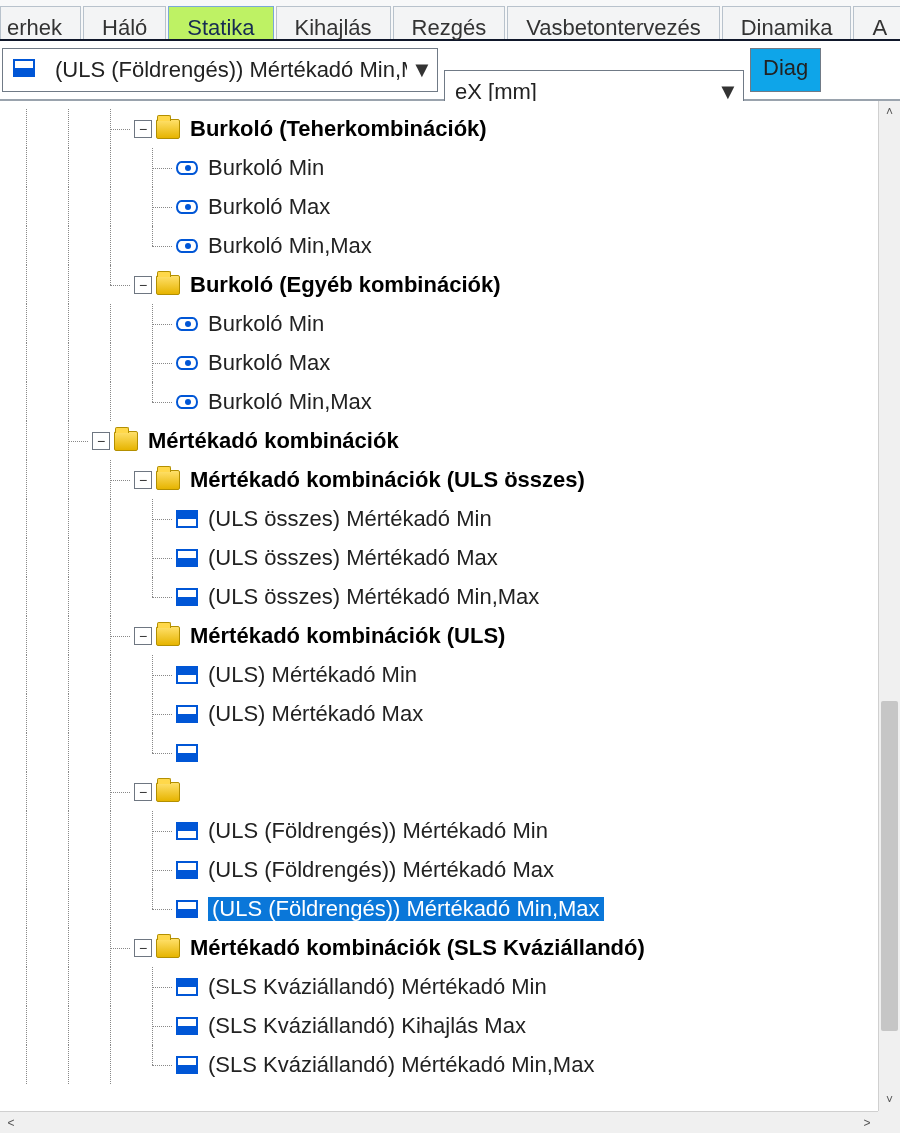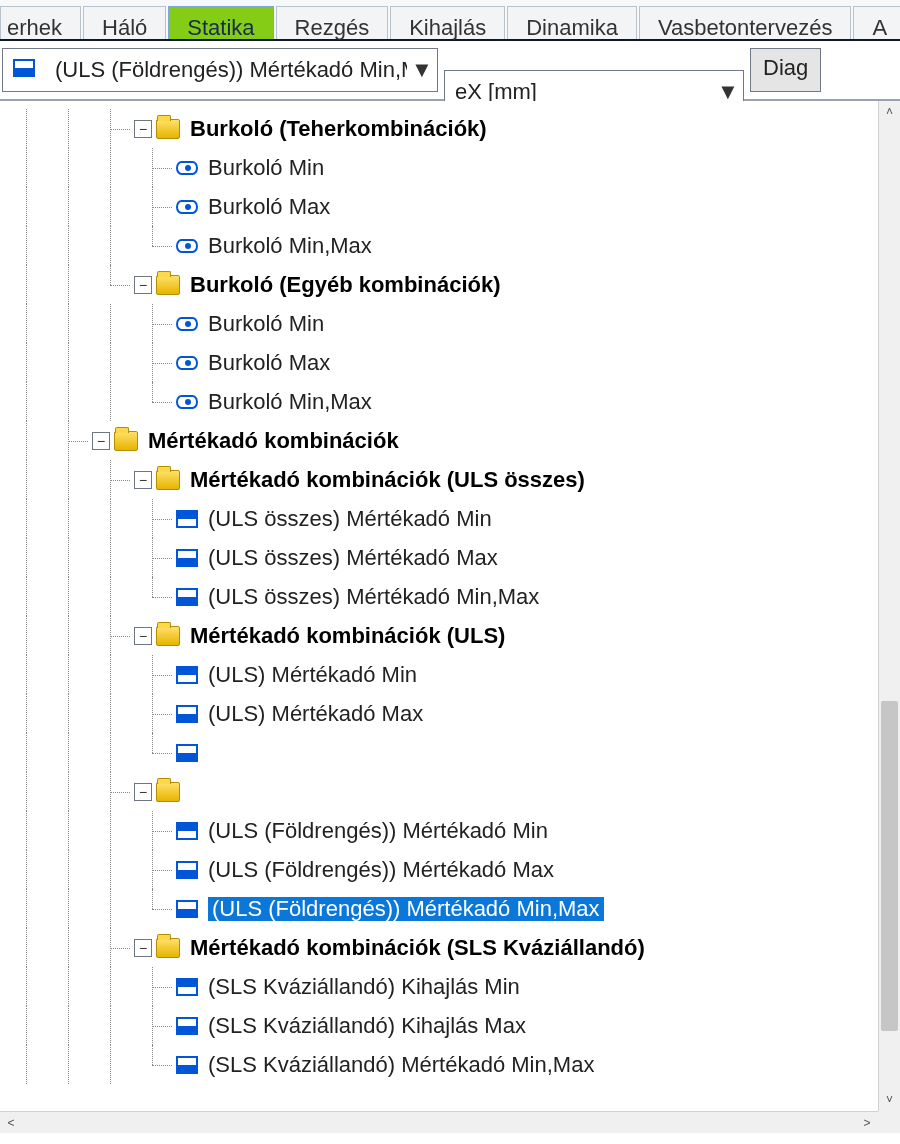--- a/index.html
+++ b/index.html
@@ -1,28 +1,28 @@
 <!DOCTYPE html>
 <html><head>
   <meta charset="utf-8">
   <style>
     * { box-sizing: border-box; margin:0; padding:0; }
     html,body { width:900px; height:1144px; font-family:"Segoe UI",Arial,sans-serif; font-size:22px; background:#fff; color:#222; }
     .tabs { display:flex; border-bottom:2px solid #0f172a; background:#f7f8f9; height:41px; }
     .tab { padding:8px 18px; border:1px solid #b8c2cc; border-bottom:none; margin-right:2px; margin-top:6px; background:#f3f4f5; color:#333; cursor:default; white-space:nowrap; user-select:none; }
-    .tab.active { background:#84cc16; border-color:#7aa8d6; color:#162b52; }
+    .tab.active { background:#bef264; border-color:#7aa8d6; color:#162b52; }
     .tab.cut { padding-left:6px;}
     .toolbar { display:flex; align-items:center; height:60px; border-bottom:2px solid #9aa3ad; background:#fff; padding:4px 2px; }
     .combo { display:flex; align-items:center; border:1px solid #707a86; height:44px; background:#fff; margin-right:6px; }
     .combo .ico { margin:0 10px; }
     .combo .txt { flex:1; white-space:nowrap; overflow:hidden; }
     .combo .arrow { width:30px; text-align:center; color:#333; }
     .combo1 { width:436px; }
     .combo2 { width:300px;margin-top:44px; }
-    .diag { text-align:center; border:1px solid #707a86; height:44px; background:#e5e5e5; padding:6px 12px; }
+    .diag { text-align:center; border:1px solid #707a86; height:44px; background:#0ea5e9; padding:6px 12px; }
     .tree-wrap { position:relative; height:calc(1144px - 52px - 60px); }
     .tree-body { position:absolute; left:0; right:22px; top:0; bottom:22px; overflow:hidden; background:#fff; }
     .tree { padding:8px 0 0 8px; line-height:1; }
     .node { display:flex; align-items:center; height:39px; white-space:nowrap; }
     .spacer { display:inline-block; width:42px; height:100%; position:relative; }
     .spacer::before { content:""; position:absolute; left:18px; top:0; bottom:0; border-left:1px dotted #888; }
     .spacer.joint::after { content:""; position:absolute; left:18px; top:50%; width:20px; border-top:1px dotted #888; }
     .spacer.last::before { bottom:50%; }
     .toggle { width:18px; height:18px; border:1px solid #6e7681; display:inline-flex; align-items:center; justify-content:center; font-size:14px; line-height:1; margin-right:4px; background:#fff; color:#333; cursor:default; }
     .folder { width:24px; height:20px; background:linear-gradient(#ffe06a,#e6b400); border:1px solid #b38f00; border-radius:2px; margin-right:10px; position:relative; }
@@ -43,24 +43,24 @@
     .corner { position:absolute; right:0; bottom:0; width:22px; height:22px; background:#f0f0f0; }
     svg.item-svg { width:22px; height:18px; margin-right:10px; flex:none; }
   </style>
 </head>
 <body>
 
 <div class="tabs" id="tabbar">
     <div class="tab cut">erhek</div>
     <div class="tab">Háló</div>
     <div class="tab active">Statika</div>
+    <div class="tab">Kihajlás</div>
     <div class="tab">Rezgés</div>
-    <div class="tab">Kihajlás</div>
+    <div class="tab">Vasbetontervezés</div>
     <div class="tab">Dinamika</div>
-    <div class="tab">Vasbetontervezés</div>
     <div class="tab">A</div>
   </div>
 
 <div class="toolbar">
   <div class="combo combo1">
     <span class="ico">
       <svg class="item-svg" viewBox="0 0 22 18">
           <rect x="1" y="1" width="20" height="16" fill="#fff" stroke="#0056d6" stroke-width="2"></rect>
           <rect x="1" y="9" width="20" height="8" fill="#0056d6"></rect>
         </svg>
@@ -253,21 +253,21 @@
           <span class="toggle">−</span>
           <span class="folder"></span>
           <span class="label bold">Mértékadó kombinációk (SLS Kváziállandó)</span>
         </div>
         <div class="node">
           <span class="spacer" style="display: inline-block; width: 42px; height: 100%;"></span>
           <span class="spacer"></span>
           <span class="spacer"></span>
           <span class="spacer joint"></span>
           <span class="item-ico top"></span>
-          <span class="label">(SLS Kváziállandó) Kihajlás Min</span>
+          <span class="label">(SLS Kváziállandó) Mértékadó Min</span>
         </div>
         <div class="node">
           <span class="spacer" style="display: inline-block; width: 42px; height: 100%;"></span>
           <span class="spacer"></span>
           <span class="spacer"></span>
           <span class="spacer joint"></span>
           <span class="item-ico half"></span>
           <span class="label">(SLS Kváziállandó) Kihajlás Max</span>
         </div>
         <div class="node">

